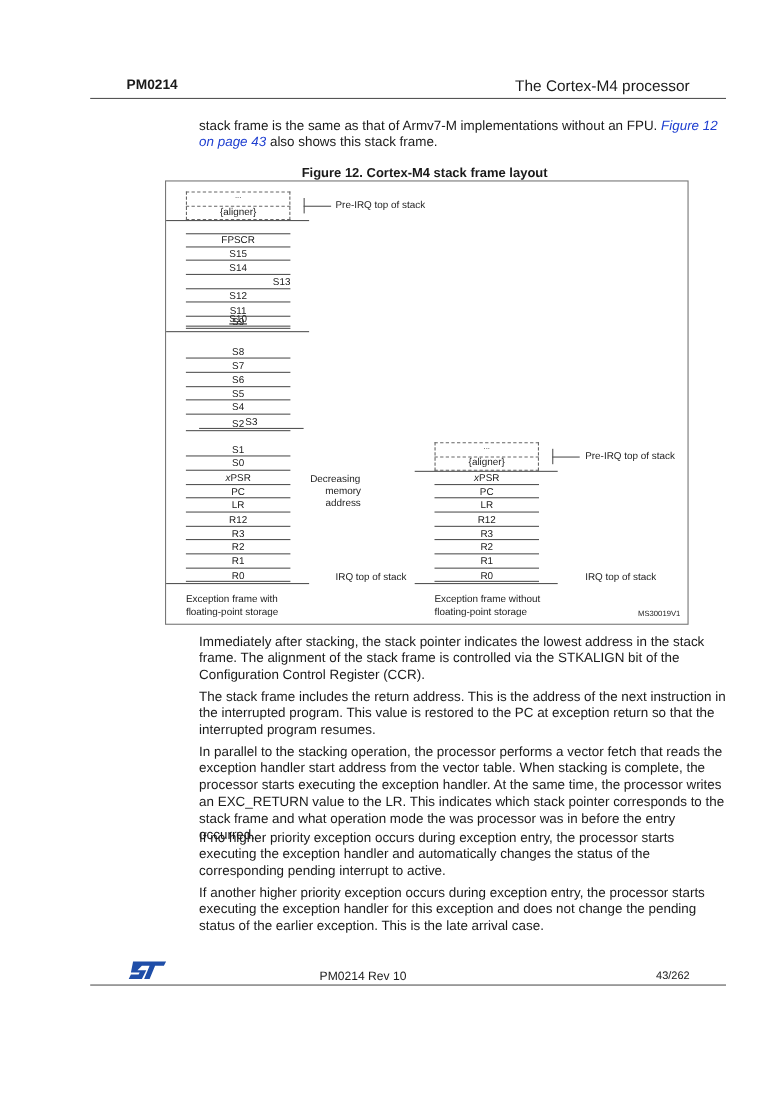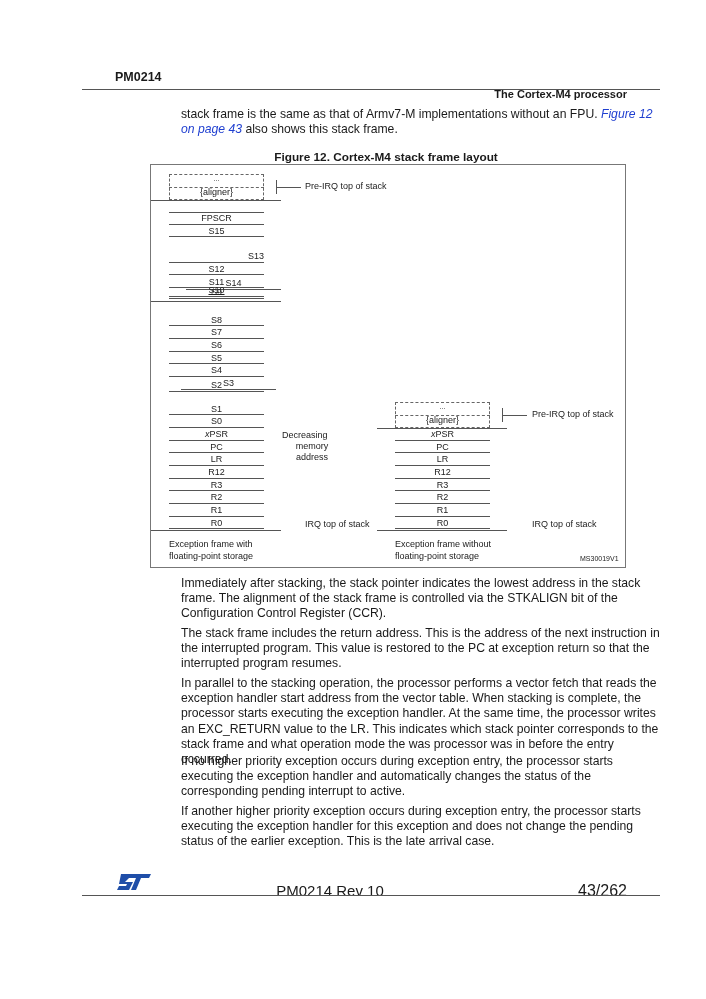--- a/index.html
+++ b/index.html
@@ -1,34 +1,34 @@
 <!DOCTYPE html>
 <html><head>
   <meta charset="utf-8">
   <style>
     html, body { margin: 0; padding: 0; background: #ffffff; }
     body { width: 706px; height: 999px; position: relative; overflow: hidden; font-family: "Liberation Sans", sans-serif; color: #1a1a1a; }
     .abs { position: absolute; padding-left: 33px; }
     .hdr-left { left: 82px; top: 70px; font-size: 12.5px; font-weight: bold; }
-    .hdr-right { right: 79px; top: 88px; font-size: 11px; font-weight: bold; }
+    .hdr-right { right: 79px; top: 70px; font-size: 14px; font-weight: normal; }
     .hdr-rule { left: 82px; top: 89px; width: 545px; height: 1px; background: #555; }
     .para { left: 148px; width: 480px; font-size: 12.2px; line-height: 15.2px; }
     .link { color: #1f3fd0; font-style: italic; }
     .fig-title { left: 0; width: 706px; top: 150px; text-align: center; font-size: 11.8px; font-weight: bold; }
     .fig-box { left: 150px; top: 164px; width: 476px; height: 404px; border: 1px solid #777; box-sizing: border-box; }
     .cell { position: absolute; width: 95px; height: 12.7px; font-size: 9px; line-height: 12.7px; text-align: center; color: #222; border-bottom: 1px solid #555; box-sizing: border-box; }
     .cell i { font-style: italic; }
     .dash-box { position: absolute; border: 1px dashed #666; box-sizing: border-box; }
     .dash-mid { position: absolute; height: 0; border-top: 1px dashed #666; }
     .lbl { position: absolute; font-size: 9px; color: #222; white-space: nowrap; }
     .hline { position: absolute; height: 1px; background: #555; }
     .vtick { position: absolute; width: 1px; background: #555; }
     .foot-rule { left: 82px; top: 895px; width: 545px; height: 1px; background: #555; }
-    .foot-center { left: 0; width: 594px; top: 882px; text-align: center; font-size: 15px; }
-    .foot-right { right: 79px; top: 882px; font-size: 16px; }
+    .foot-center { left: 0; width: 594px; top: 882px; text-align: center; font-size: 11px; }
+    .foot-right { right: 79px; top: 882px; font-size: 10px; }
   </style>
 </head>
 <body>
 
 <div class="abs hdr-left">PM0214</div>
 <div class="abs hdr-right">The Cortex-M4 processor</div>
 <div class="abs hdr-rule"></div>
 
 <div class="abs para" style="top:107px;">
   <span>stack frame is the same as that of Armv7-M implementations without an FPU. </span><span class="link">Figure 12 on page 43</span><span> also shows this stack frame.</span>
@@ -42,21 +42,21 @@
     <div class="dash-mid" style="left:169px;top:187px;width:95px;"></div>
     <div class="lbl" style="left:169px;top:175px;width:95px;text-align:center;font-size:7px;">...</div>
     <div class="lbl" style="left:169px;top:187px;width:95px;text-align:center;">{aligner}</div>
     <div class="hline" style="left:151px;top:200px;width:130px;"></div>
     <div class="vtick" style="left:276px;top:180px;height:14px;"></div>
     <div class="hline" style="left:276px;top:187px;width:25px;"></div>
     <div class="lbl" style="left:305px;top:181px;">Pre-IRQ top of stack</div>
     <div class="hline" style="left:169px;top:212px;width:95px;"></div>
     <div class="cell" style="left:169px;top:212px;">FPSCR</div>
     <div class="cell" style="left:169px;top:224.7px;">S15</div>
-    <div class="cell" style="left:186px;top:237.4px;margin-top:40px;">S14</div>
+    <div class="cell" style="left:169px;top:237.4px;">S14</div>
     <div class="cell" style="left:169px;top:250.1px;text-align:right;">S13</div>
     <div class="cell" style="left:169px;top:262.8px;">S12</div>
     <div class="cell" style="left:169px;top:275.5px;">S11</div>
     <div class="cell" style="left:169px;top:284px;text-decoration:underline;">S10</div>
     <div class="cell" style="left:169px;top:286px;">S9</div>
     <div class="cell" style="left:169px;top:313.6px;">S8</div>
     <div class="cell" style="left:169px;top:326.3px;">S7</div>
     <div class="cell" style="left:169px;top:339px;">S6</div>
     <div class="cell" style="left:169px;top:351.7px;">S5</div>
     <div class="cell" style="left:169px;top:364.4px;">S4</div>

